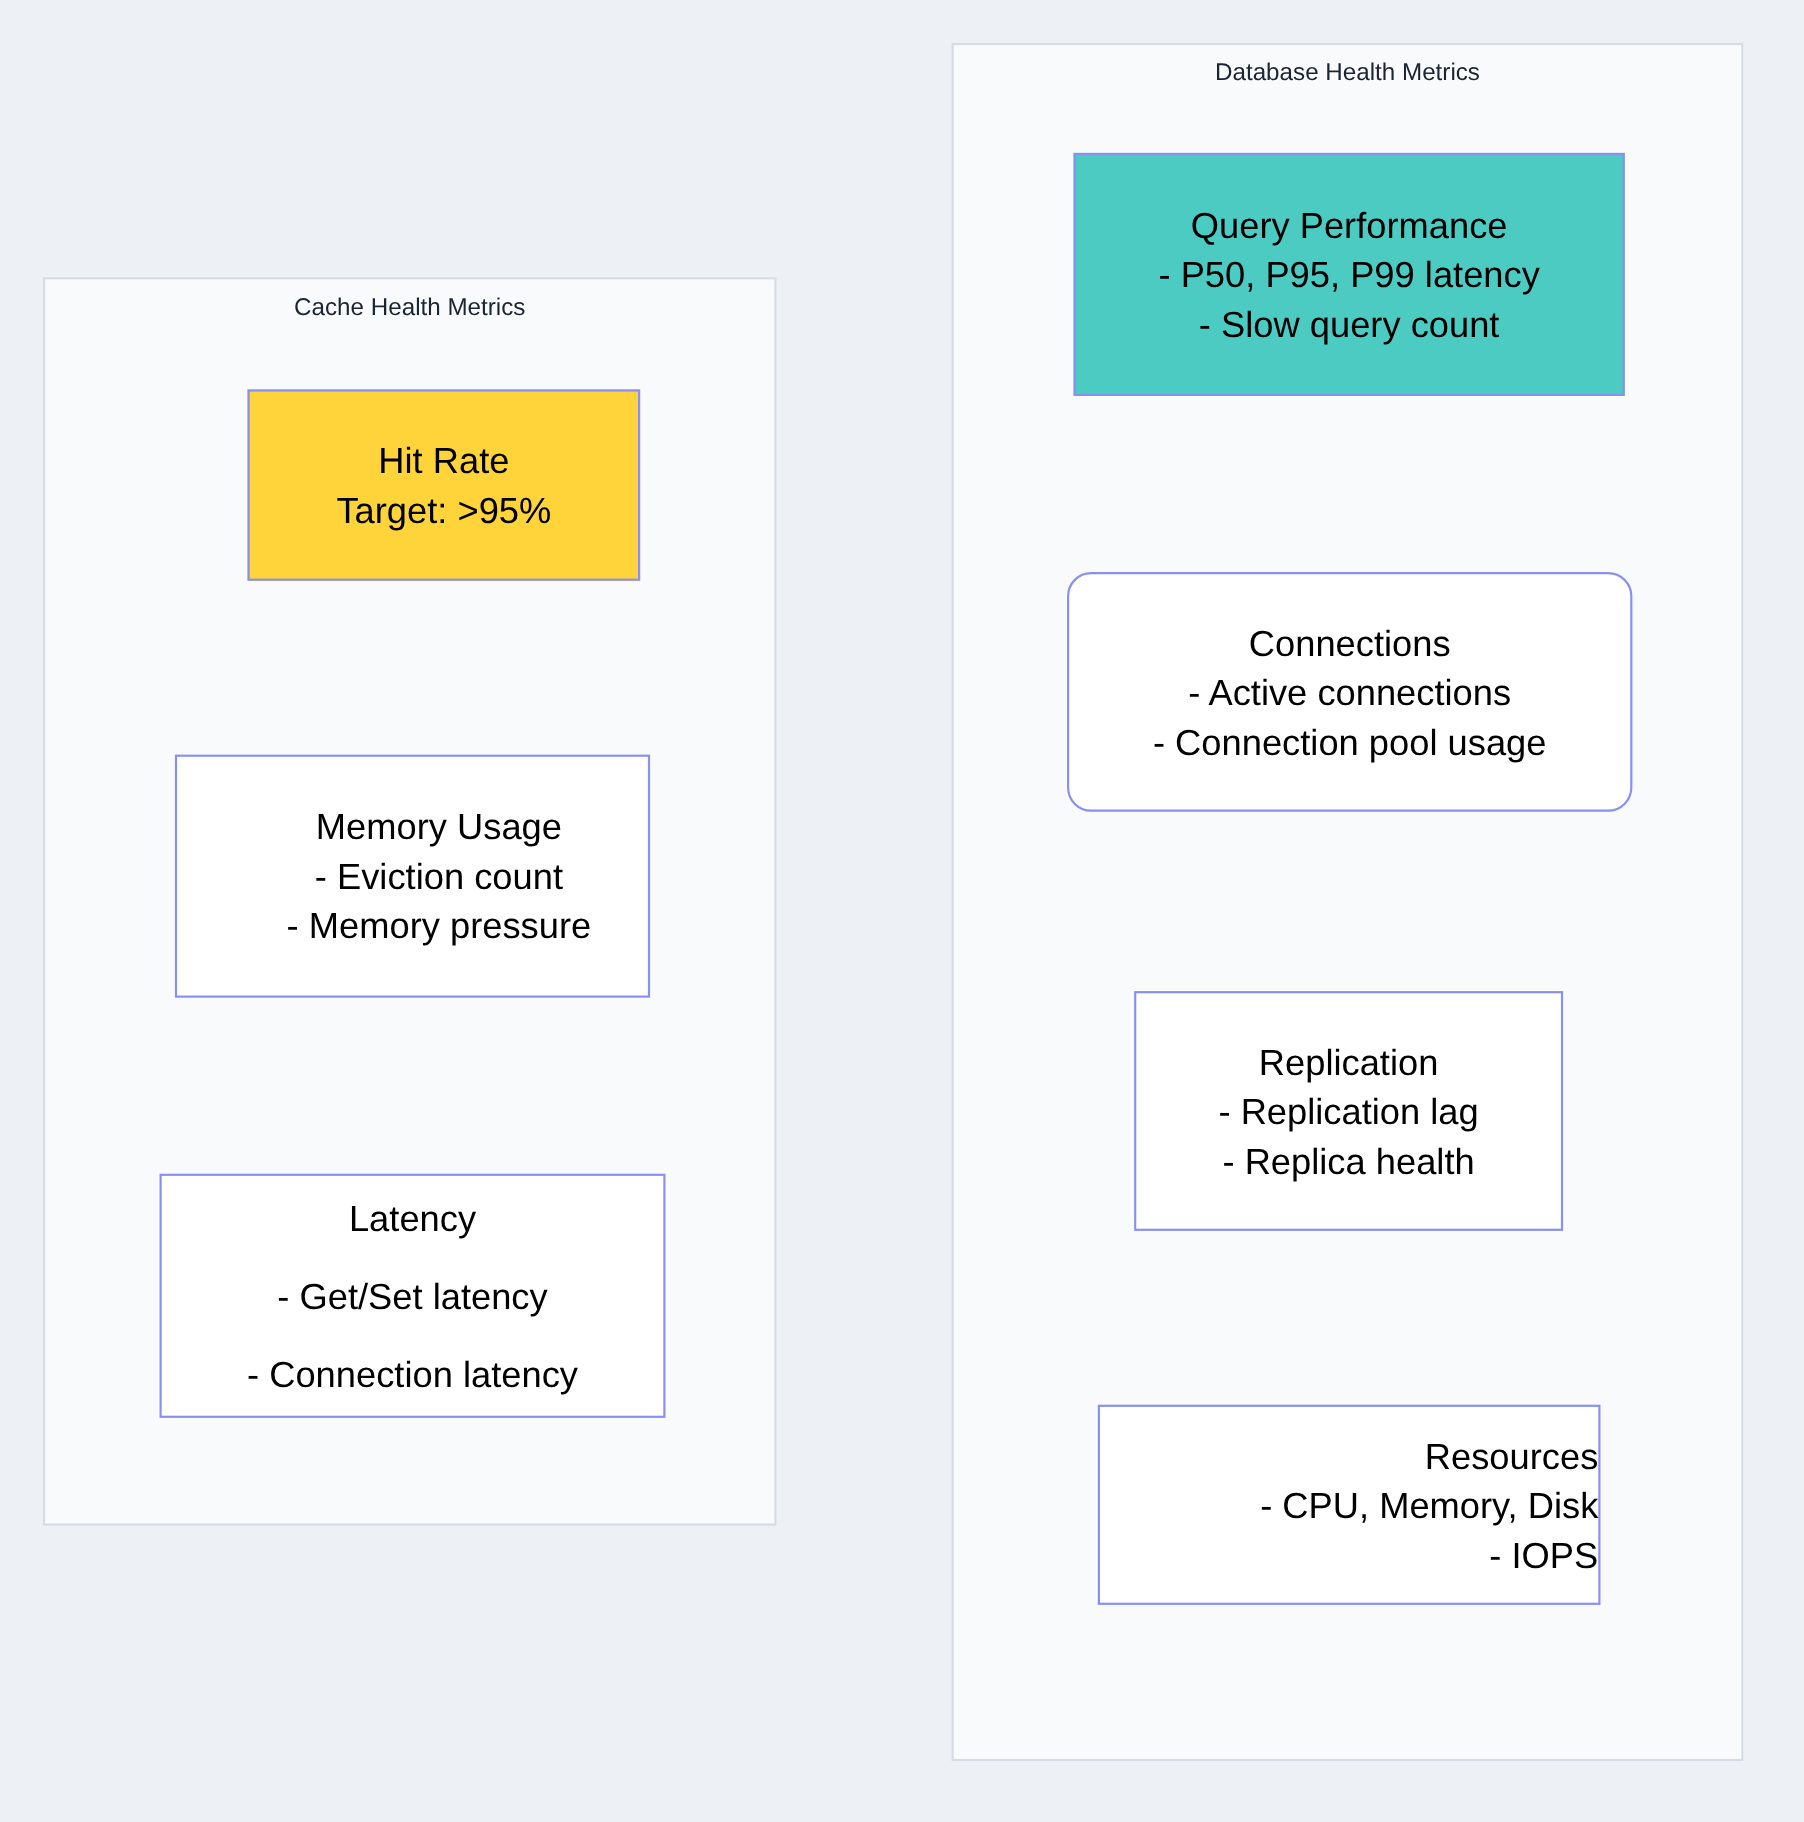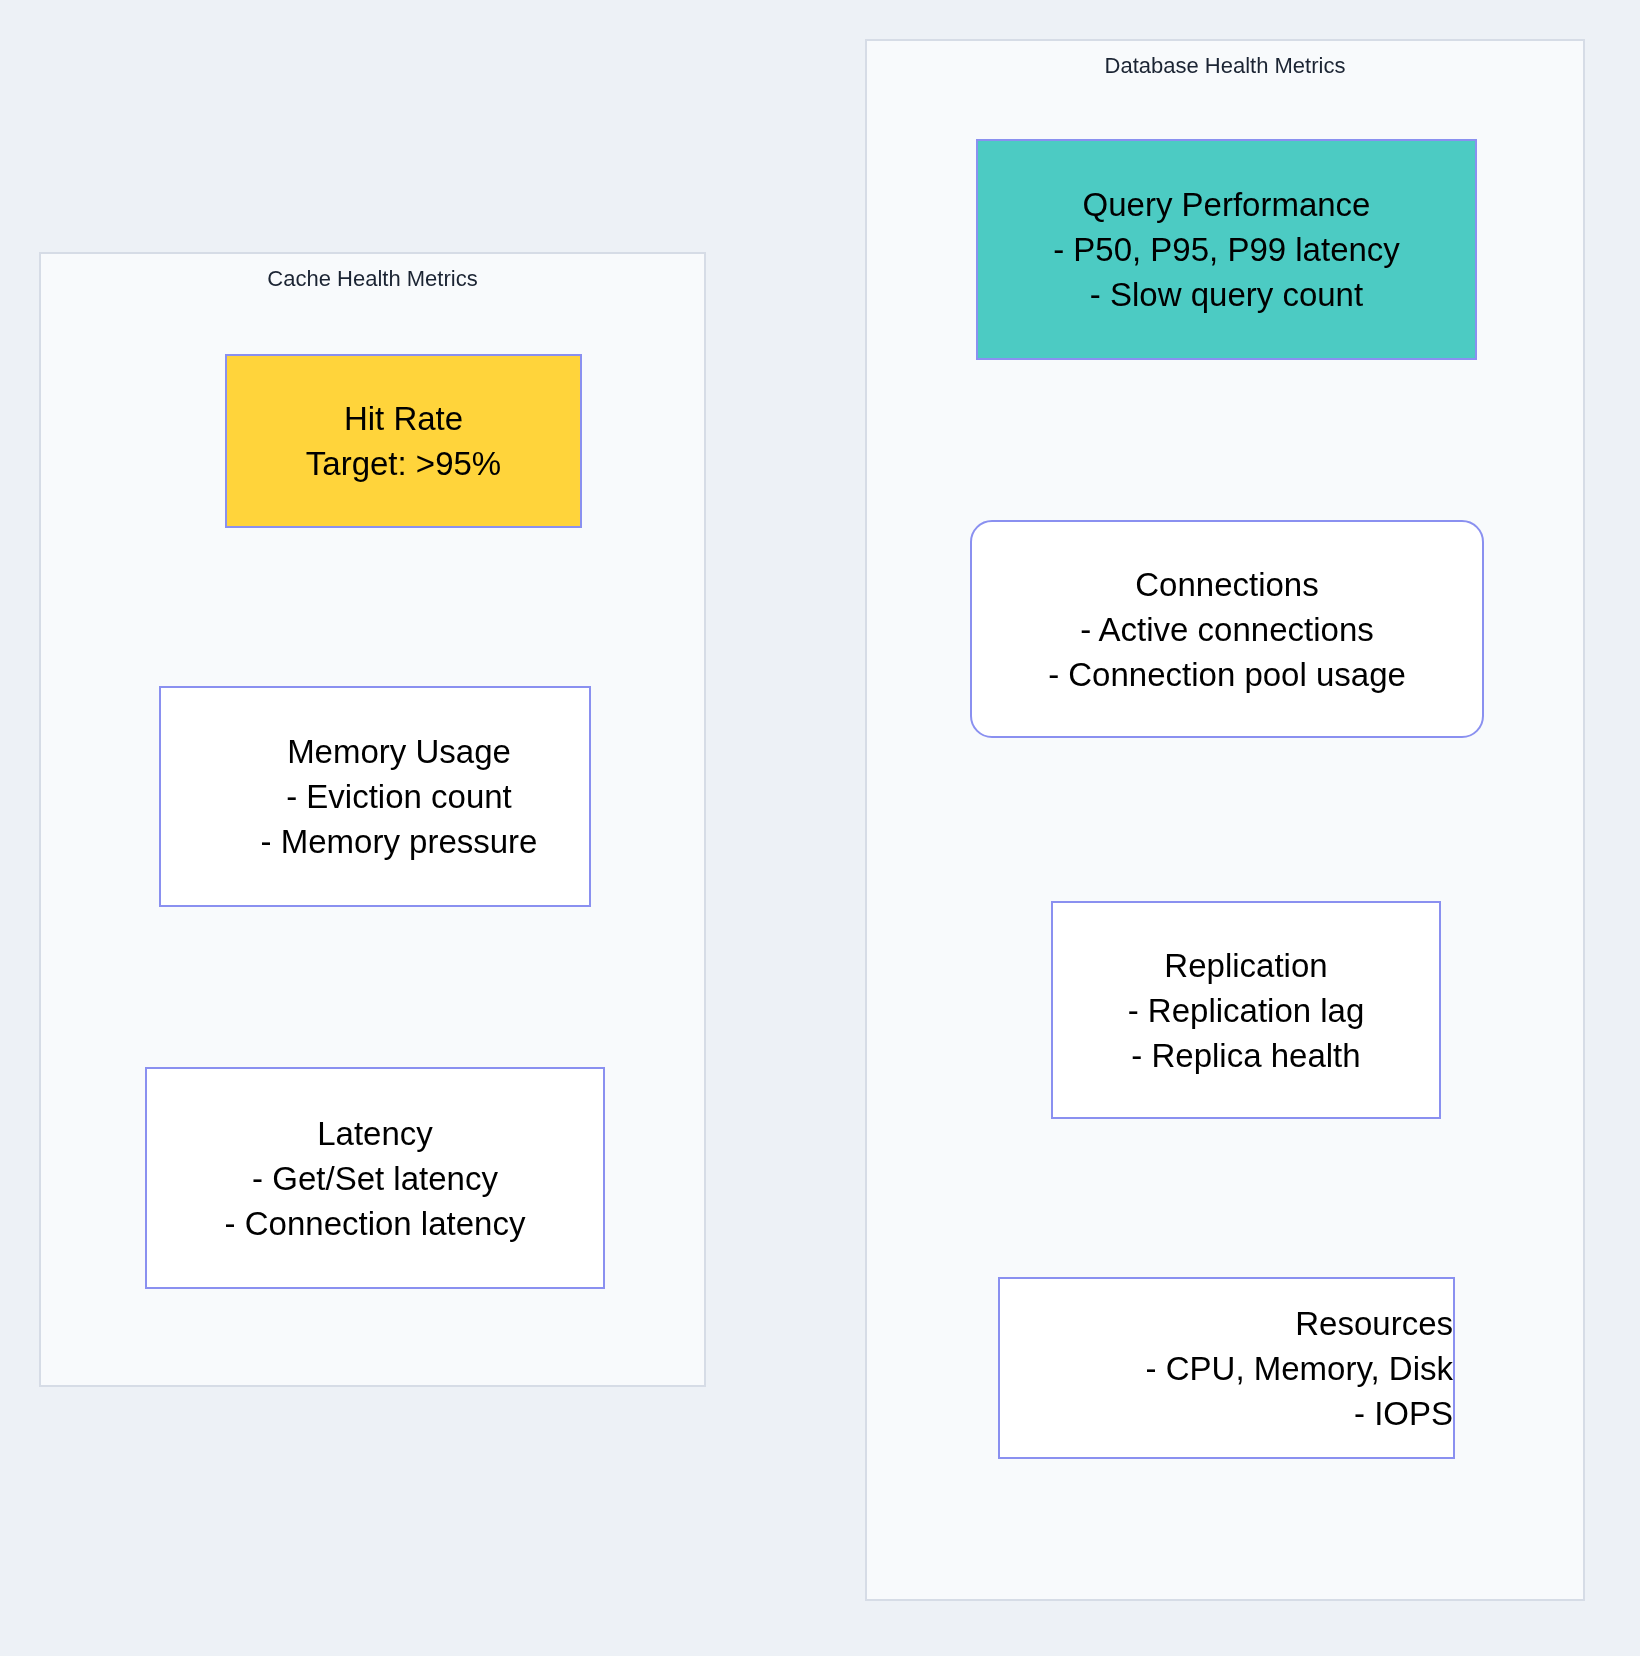--- a/index.html
+++ b/index.html
@@ -48,21 +48,21 @@
   .node .line {
     font-size: 33px;
     line-height: 45px;
     color: #000000;
     white-space: nowrap;
   }
 
   
   .node-hit-rate     { left: 156px; top: 100px; width: 357px; height: 174px; }
   .node-memory-usage { left: 118px; top: 432px; width: 432px; height: 221px; padding-left: 48px; }
-  .node-latency      { left: 104px; top: 813px; width: 460px; height: 222px; }
+  .node-latency      { left: 104px; top: 813px; width: 460px; height: 222px; gap: 26px; }
 
   
   .node-query-performance { left: 109px; top: 98px;   width: 501px; height: 221px; }
   .node-connections       { left: 103px; top: 479px;  width: 514px; height: 218px; border-radius: 22px; }
   .node-replication       { left: 164px; top: 860px;  width: 390px; height: 218px; }
   .node-resources         { left: 131px; top: 1236px; width: 457px; height: 182px; align-items: flex-end; }
 </style>
 </head>
 <body>
 
@@ -97,21 +97,21 @@
       <div class="line">- P50, P95, P99 latency</div>
       <div class="line">- Slow query count</div>
     </div>
 
     <div class="node node-connections" style="background: rgb(255, 255, 255);">
       <div class="line">Connections</div>
       <div class="line">- Active connections</div>
       <div class="line">- Connection pool usage</div>
     </div>
 
-    <div class="node node-replication" style="background: rgb(255, 255, 255); margin-left: 20px;">
+    <div class="node node-replication" style="background: rgb(255, 255, 255);">
       <div class="line">Replication</div>
       <div class="line">- Replication lag</div>
       <div class="line">- Replica health</div>
     </div>
 
     <div class="node node-resources" style="background: rgb(255, 255, 255);">
       <div class="line">Resources</div>
       <div class="line">- CPU, Memory, Disk</div>
       <div class="line">- IOPS</div>
     </div>

